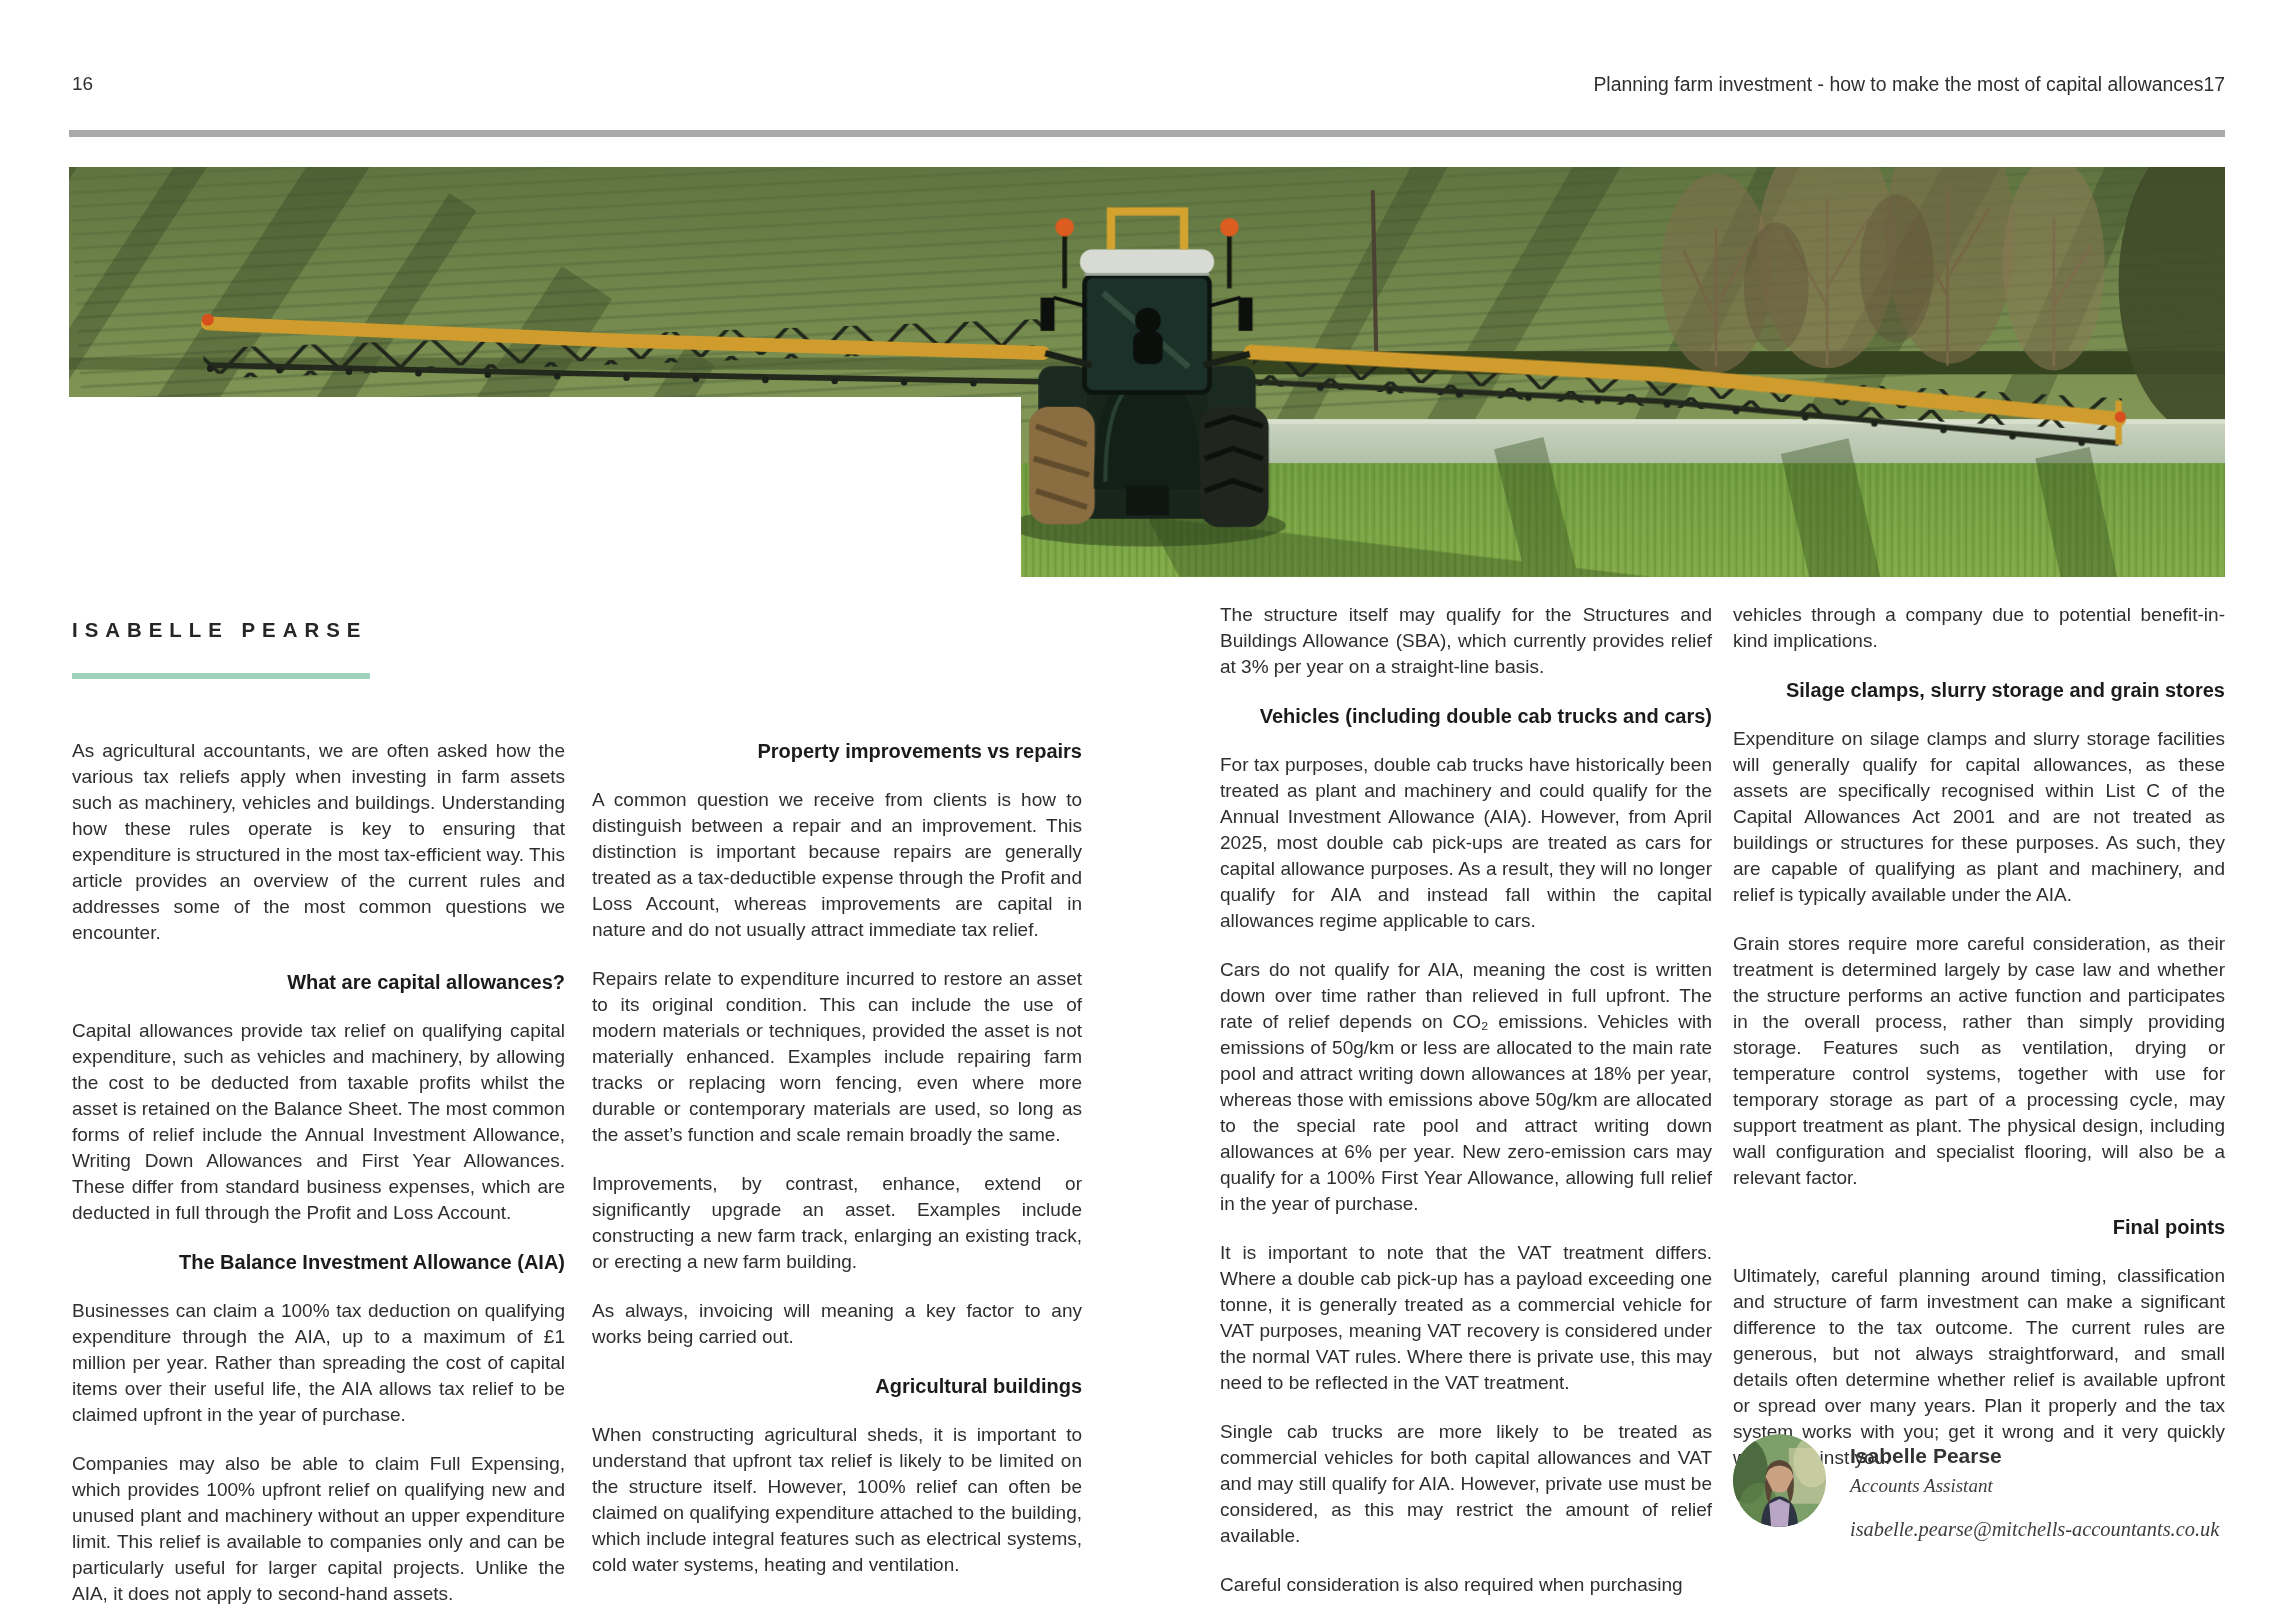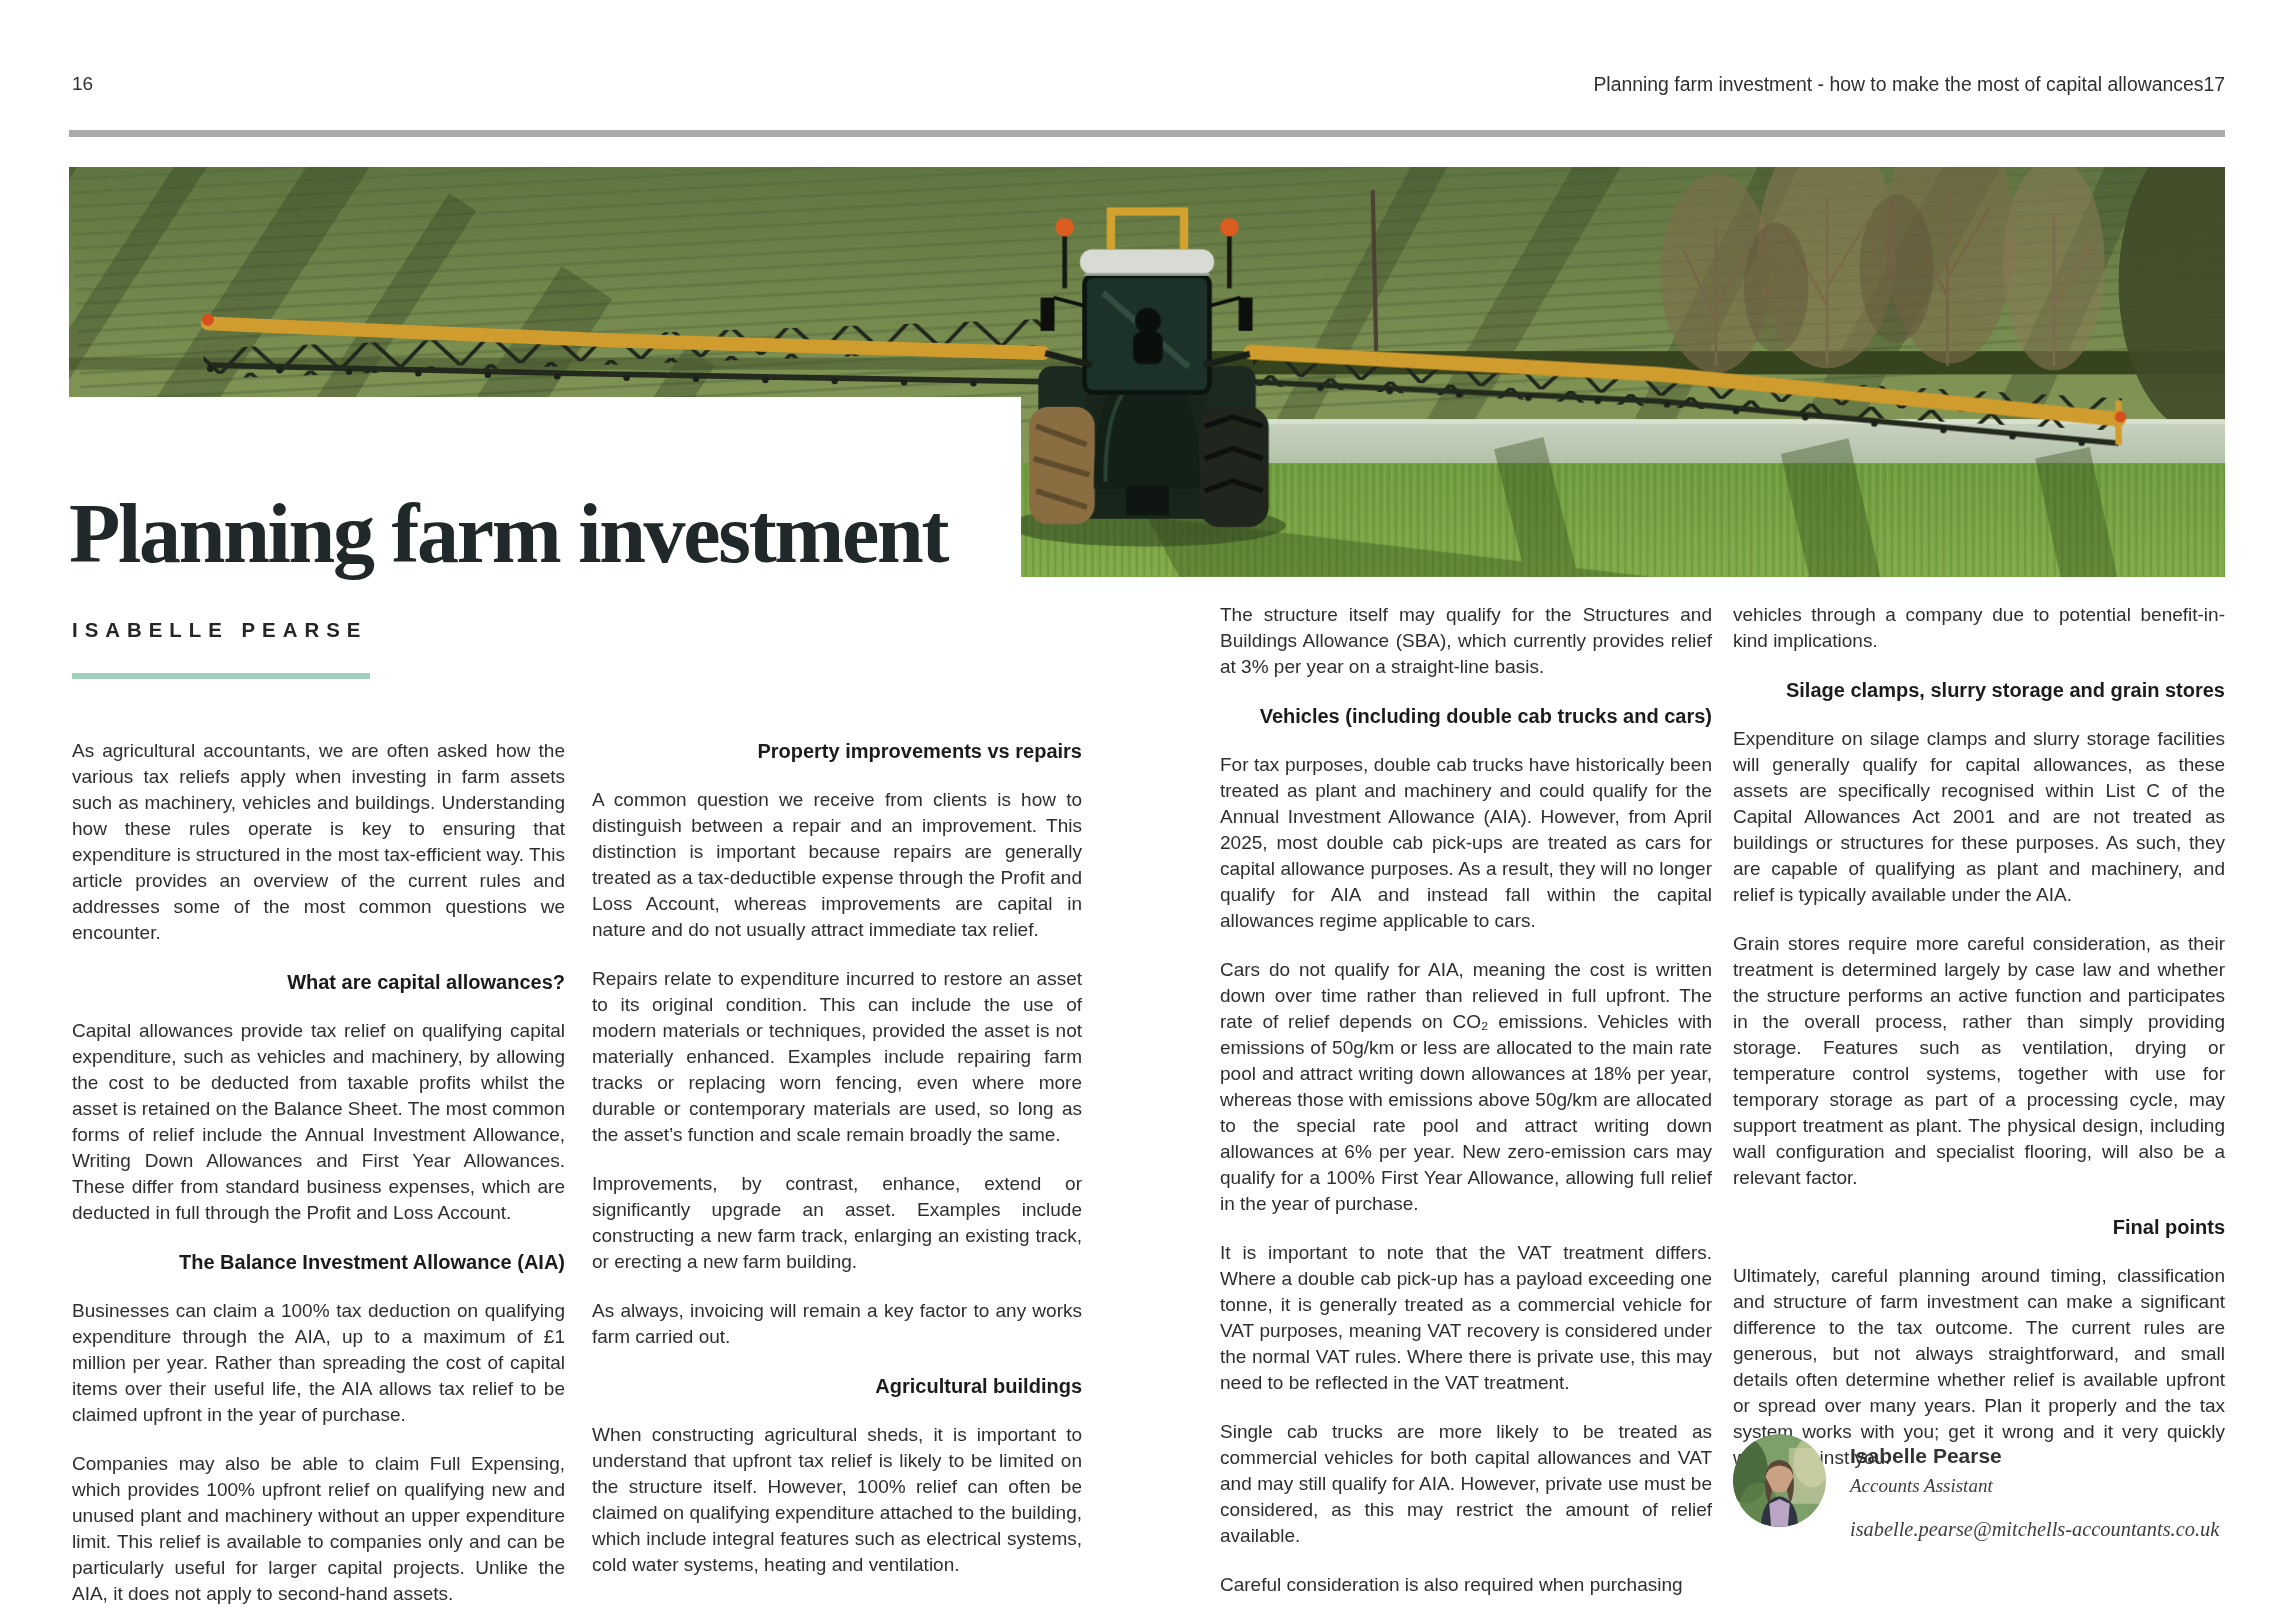--- a/index.html
+++ b/index.html
@@ -201,39 +201,38 @@
           <rect x="2528" y="282" width="30" height="72" fill="#0d0f0c"></rect>
 
           <line x1="2210" y1="428" x2="2110" y2="402" stroke="#1a1f17" stroke-width="14"></line>
           <line x1="2452" y1="428" x2="2552" y2="404" stroke="#1a1f17" stroke-width="14"></line>
         </g>
       </g>
     </svg>
   </div>
 
   <div class="title-panel"></div>
-  <h1 class="article-title">Planning farm investment</h1>
   <div class="author-name">ISABELLE PEARSE</div>
   <div class="author-rule"></div>
 
   <div class="col col-1">
     <p>As agricultural accountants, we are often asked how the various tax reliefs apply when investing in farm assets such as machinery, vehicles and buildings. Understanding how these rules operate is key to ensuring that expenditure is structured in the most tax-efficient way. This article provides an overview of the current rules and addresses some of the most common questions we encounter.</p>
     <h3>What are capital allowances?</h3>
     <p>Capital allowances provide tax relief on qualifying capital expenditure, such as vehicles and machinery, by allowing the cost to be deducted from taxable profits whilst the asset is retained on the Balance Sheet. The most common forms of relief include the Annual Investment Allowance, Writing Down Allowances and First Year Allowances. These differ from standard business expenses, which are deducted in full through the Profit and Loss Account.</p>
     <h3>The Balance Investment Allowance (AIA)</h3>
     <p>Businesses can claim a 100% tax deduction on qualifying expenditure through the AIA, up to a maximum of £1 million per year. Rather than spreading the cost of capital items over their useful life, the AIA allows tax relief to be claimed upfront in the year of purchase.</p>
     <p>Companies may also be able to claim Full Expensing, which provides 100% upfront relief on qualifying new and unused plant and machinery without an upper expenditure limit. This relief is available to companies only and can be particularly useful for larger capital projects. Unlike the AIA, it does not apply to second-hand assets.</p>
   </div>
 
   <div class="col col-2">
     <h3>Property improvements vs repairs</h3>
     <p>A common question we receive from clients is how to distinguish between a repair and an improvement. This distinction is important because repairs are generally treated as a tax-deductible expense through the Profit and Loss Account, whereas improvements are capital in nature and do not usually attract immediate tax relief.</p>
     <p>Repairs relate to expenditure incurred to restore an asset to its original condition. This can include the use of modern materials or techniques, provided the asset is not materially enhanced. Examples include repairing farm tracks or replacing worn fencing, even where more durable or contemporary materials are used, so long as the asset’s function and scale remain broadly the same.</p>
     <p>Improvements, by contrast, enhance, extend or significantly upgrade an asset. Examples include constructing a new farm track, enlarging an existing track, or erecting a new farm building.</p>
-    <p>As always, invoicing will remain a key factor to any works farm carried out.</p>
+    <p>As always, invoicing will meaning a key factor to any works being carried out.</p>
     <h3>Agricultural buildings</h3>
     <p>When constructing agricultural sheds, it is important to understand that upfront tax relief is likely to be limited on the structure itself. However, 100% relief can often be claimed on qualifying expenditure attached to the building, which include integral features such as electrical systems, cold water systems, heating and ventilation.</p>
   </div>
 
   <div class="col col-3">
     <p>The structure itself may qualify for the Structures and Buildings Allowance (SBA), which currently provides relief at 3% per year on a straight-line basis.</p>
     <h3>Vehicles (including double cab trucks and cars)</h3>
     <p>For tax purposes, double cab trucks have historically been treated as plant and machinery and could qualify for the Annual Investment Allowance (AIA). However, from April 2025, most double cab pick-ups are treated as cars for capital allowance purposes. As a result, they will no longer qualify for AIA and instead fall within the capital allowances regime applicable to cars.</p>
     <p>Cars do not qualify for AIA, meaning the cost is written down over time rather than relieved in full upfront. The rate of relief depends on CO₂ emissions. Vehicles with emissions of 50g/km or less are allocated to the main rate pool and attract writing down allowances at 18% per year, whereas those with emissions above 50g/km are allocated to the special rate pool and attract writing down allowances at 6% per year. New zero-emission cars may qualify for a 100% First Year Allowance, allowing full relief in the year of purchase.</p>
     <p>It is important to note that the VAT treatment differs. Where a double cab pick-up has a payload exceeding one tonne, it is generally treated as a commercial vehicle for VAT purposes, meaning VAT recovery is considered under the normal VAT rules. Where there is private use, this may need to be reflected in the VAT treatment.</p>

